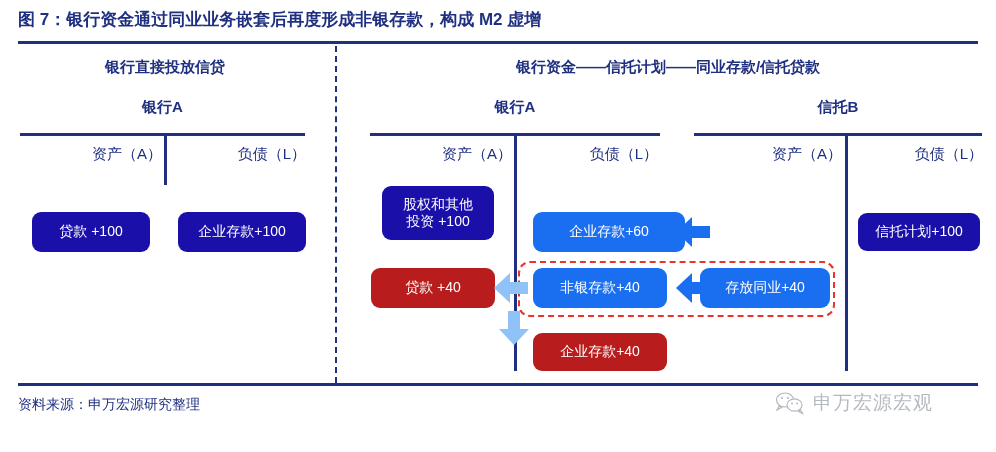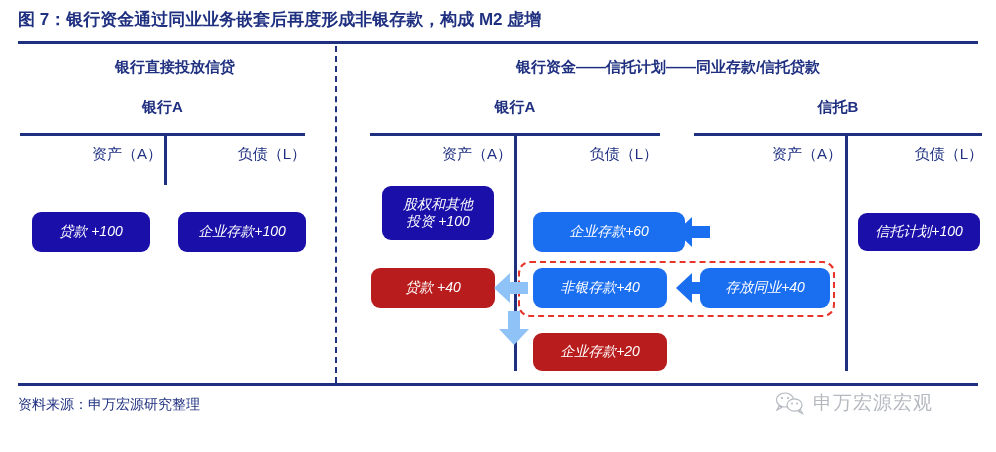--- a/index.html
+++ b/index.html
@@ -75,21 +75,21 @@
   
   .panel-heading {
     position: absolute;
     font-size: 15px;
     font-weight: bold;
     color: #1f3080;
     white-space: nowrap;
     text-align: center;
   }
   .left-heading {
-    left: 0px; top: 58px; width: 330px; padding-left: 10px;
+    left: 0px; top: 58px; width: 330px;
   }
   .right-heading {
     left: 340px; top: 58px; width: 656px;
   }
 
   
   .entity-title {
     position: absolute;
     font-size: 15px;
     font-weight: bold;
@@ -126,21 +126,20 @@
     display: flex;
     align-items: center;
     justify-content: center;
     text-align: center;
     color: #ffffff;
     font-size: 14px;
     line-height: 1.25;
     white-space: pre-line;
     box-sizing: border-box;
     padding: 2px 4px;
-    font-style: italic;
   }
   .box-navy   { background: #1a0fa8; }
   .box-blue   { background: #1a6ef0; }
   .box-light  { background: #b91c1c; }
 
   
   .arrow-left {
     position: absolute;
     width: 34px;
     height: 30px;
@@ -249,21 +248,21 @@
 
   <div class="col-label" style="left:374px; top:145px; width:138px;">资产（A）</div>
   <div class="col-label" style="left:518px; top:145px; width:140px;">负债（L）</div>
 
   <div class="box box-navy" style="left:382px; top:186px; width:112px; height:54px;">股权和其他
 投资  +100</div>
   <div class="box box-light" style="left:371px; top:268px; width:124px; height:40px;">贷款  +40</div>
 
   <div class="box box-blue" style="left:533px; top:212px; width:152px; height:40px;">企业存款+60</div>
   <div class="box box-blue" style="left:533px; top:268px; width:134px; height:40px;">非银存款+40</div>
-  <div class="box box-light" style="left:533px; top:333px; width:134px; height:38px;">企业存款+20</div>
+  <div class="box box-light" style="left:533px; top:333px; width:134px; height:38px;">企业存款+40</div>
 
   <div class="entity-title" style="left:694px; top:98px; width:288px;">信托B</div>
 
   <div class="t-top" style="left:694px; top:133px; width:288px;"></div>
   <div class="t-vert" style="left:845px; top:133px; height:238px;"></div>
 
   <div class="col-label" style="left:698px; top:145px; width:144px;">资产（A）</div>
   <div class="col-label" style="left:849px; top:145px; width:134px;">负债（L）</div>
 
   <div class="box box-blue" style="left:700px; top:268px; width:130px; height:40px;">存放同业+40</div>

